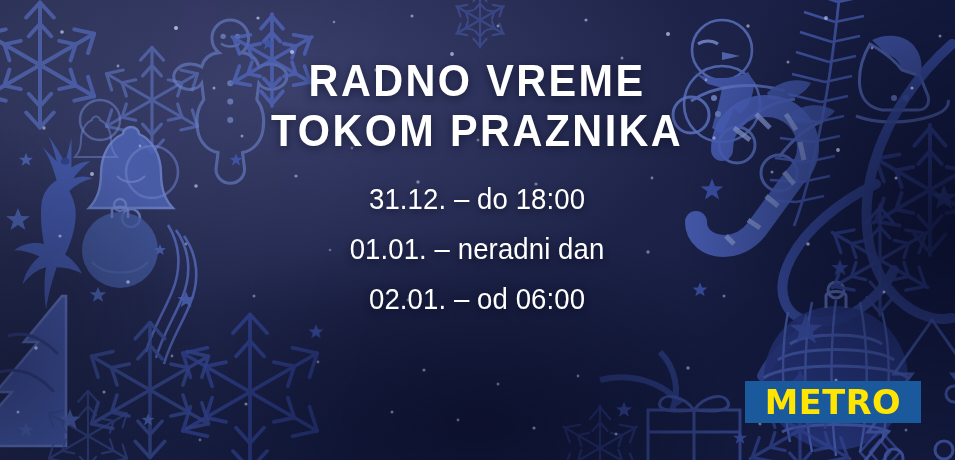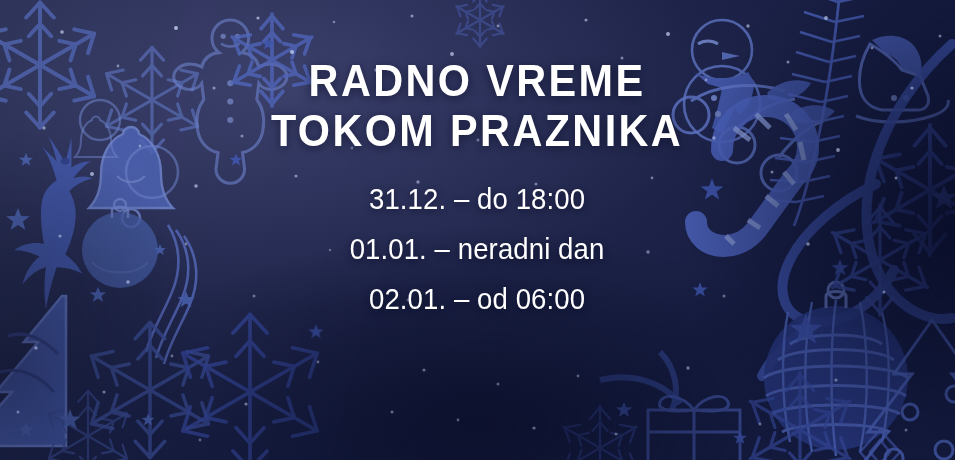--- a/index.html
+++ b/index.html
@@ -553,14 +553,17 @@
 
     <div class="columns">
       <div class="col">
         <div class="schedule-row">31.12. – do 18:00</div>
         <div class="schedule-row">01.01. – neradni dan</div>
         <div class="schedule-row">02.01. – od 06:00</div>
       </div>
     </div>
   </div>
 
+  <div class="logo">
+    <span class="logo-text">METRO</span>
+  </div>
 
 </div>
 
 </body></html>

